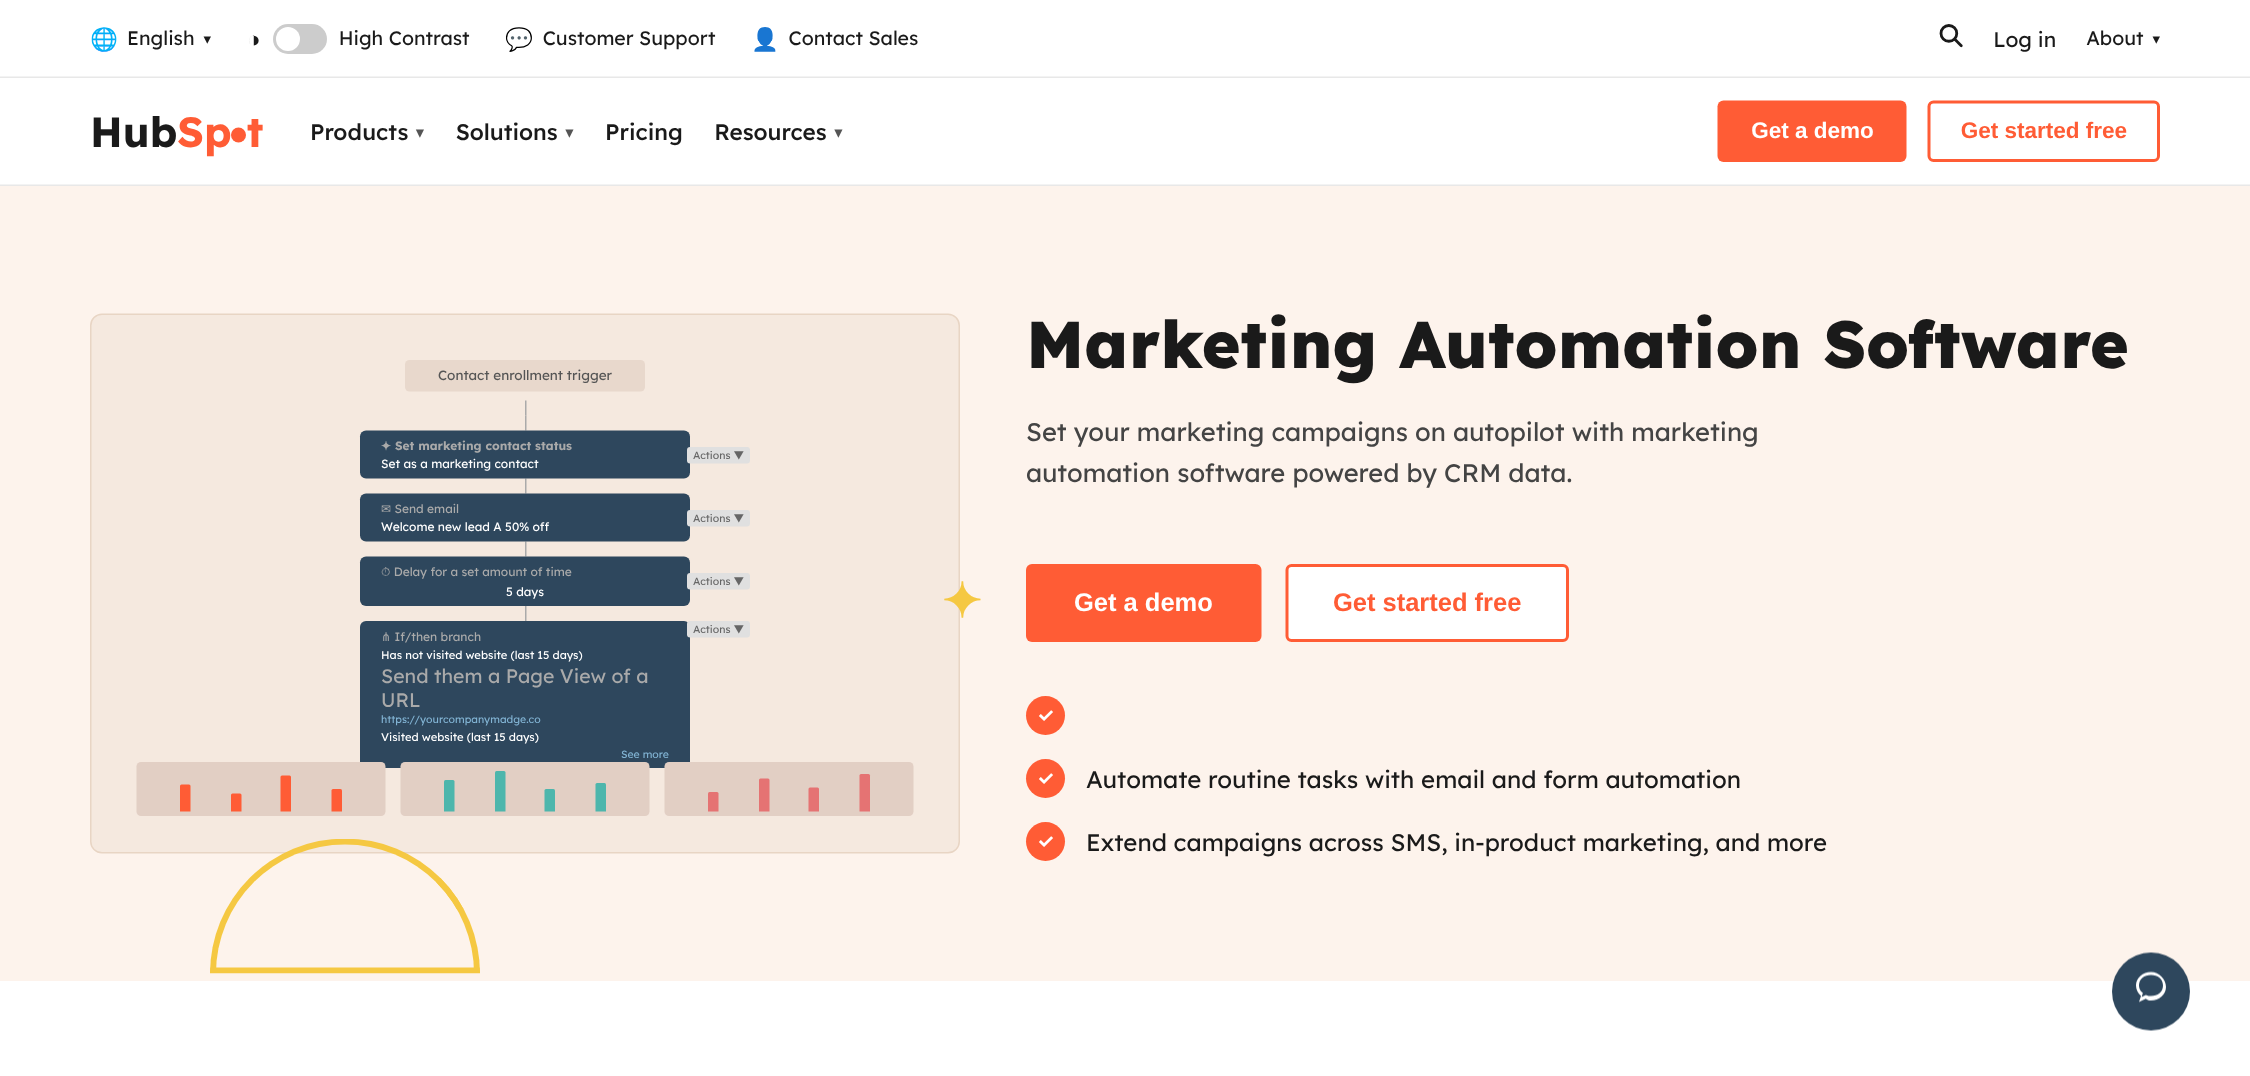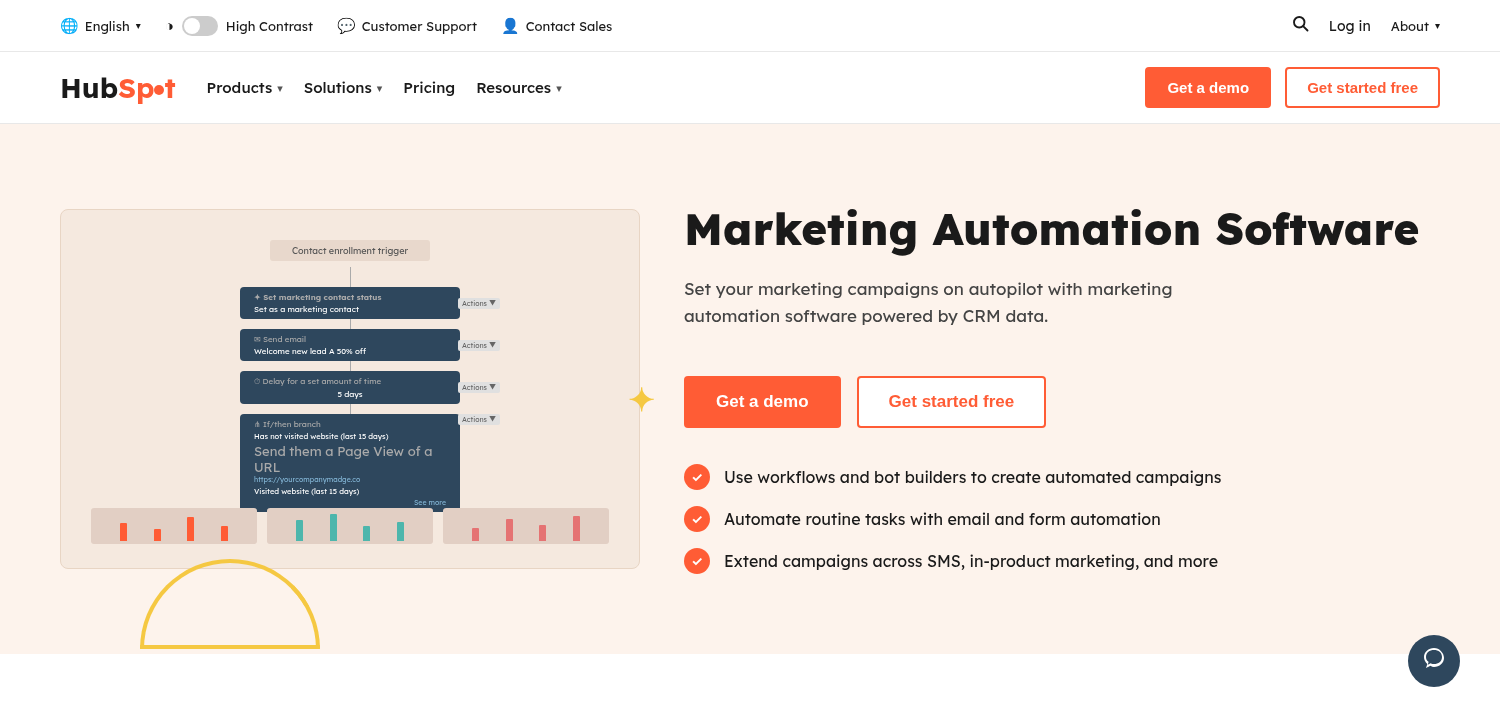--- a/index.html
+++ b/index.html
@@ -458,21 +458,20 @@
   <div class="hero-content">
     <h1 class="hero-title">Marketing Automation Software</h1>
     <p class="hero-subtitle">Set your marketing campaigns on autopilot with marketing automation software powered by CRM data.</p>
     <div class="hero-buttons">
       <button class="hero-btn-demo">Get a demo</button>
       <button class="hero-btn-free">Get started free</button>
     </div>
     <div class="feature-list">
       <div class="feature-item">
         <div class="check-circle">✓</div>
-        <span>Use workflows and bot builders to create automated campaigns</span>
       </div>
       <div class="feature-item">
         <div class="check-circle">✓</div>
         <span>Automate routine tasks with email and form automation</span>
       </div>
       <div class="feature-item">
         <div class="check-circle">✓</div>
         <span>Extend campaigns across SMS, in-product marketing, and more</span>
       </div>
     </div>

